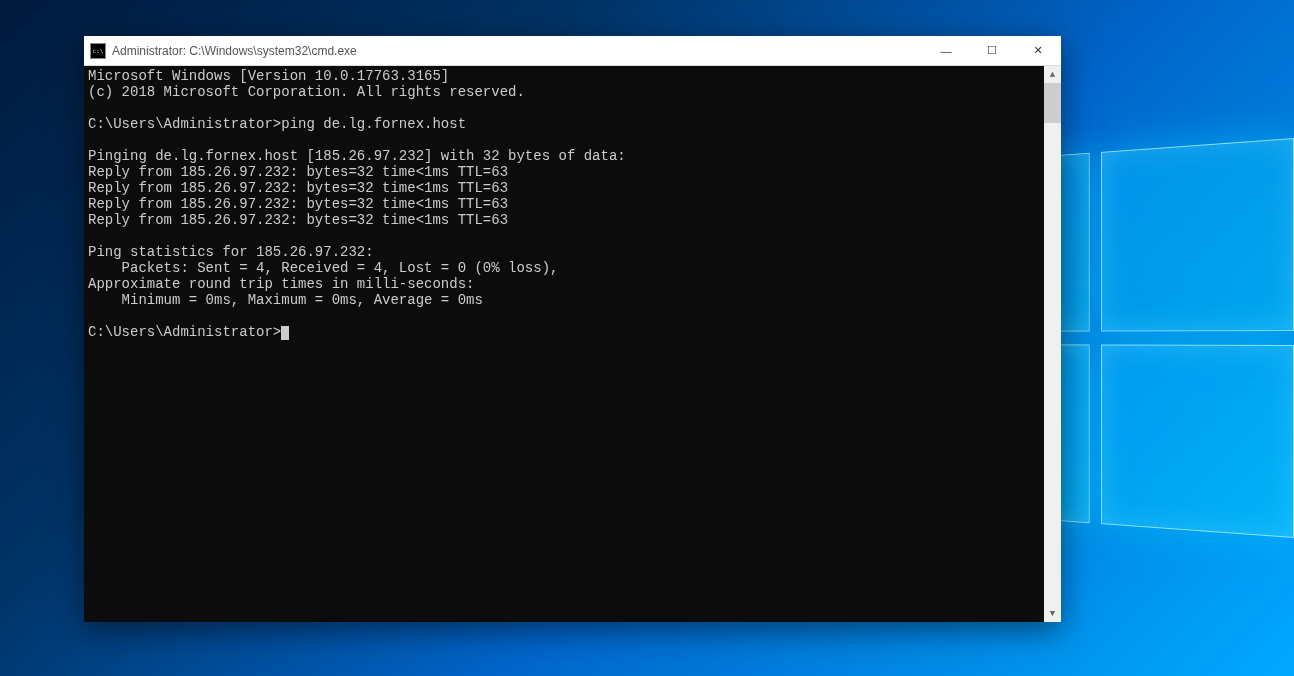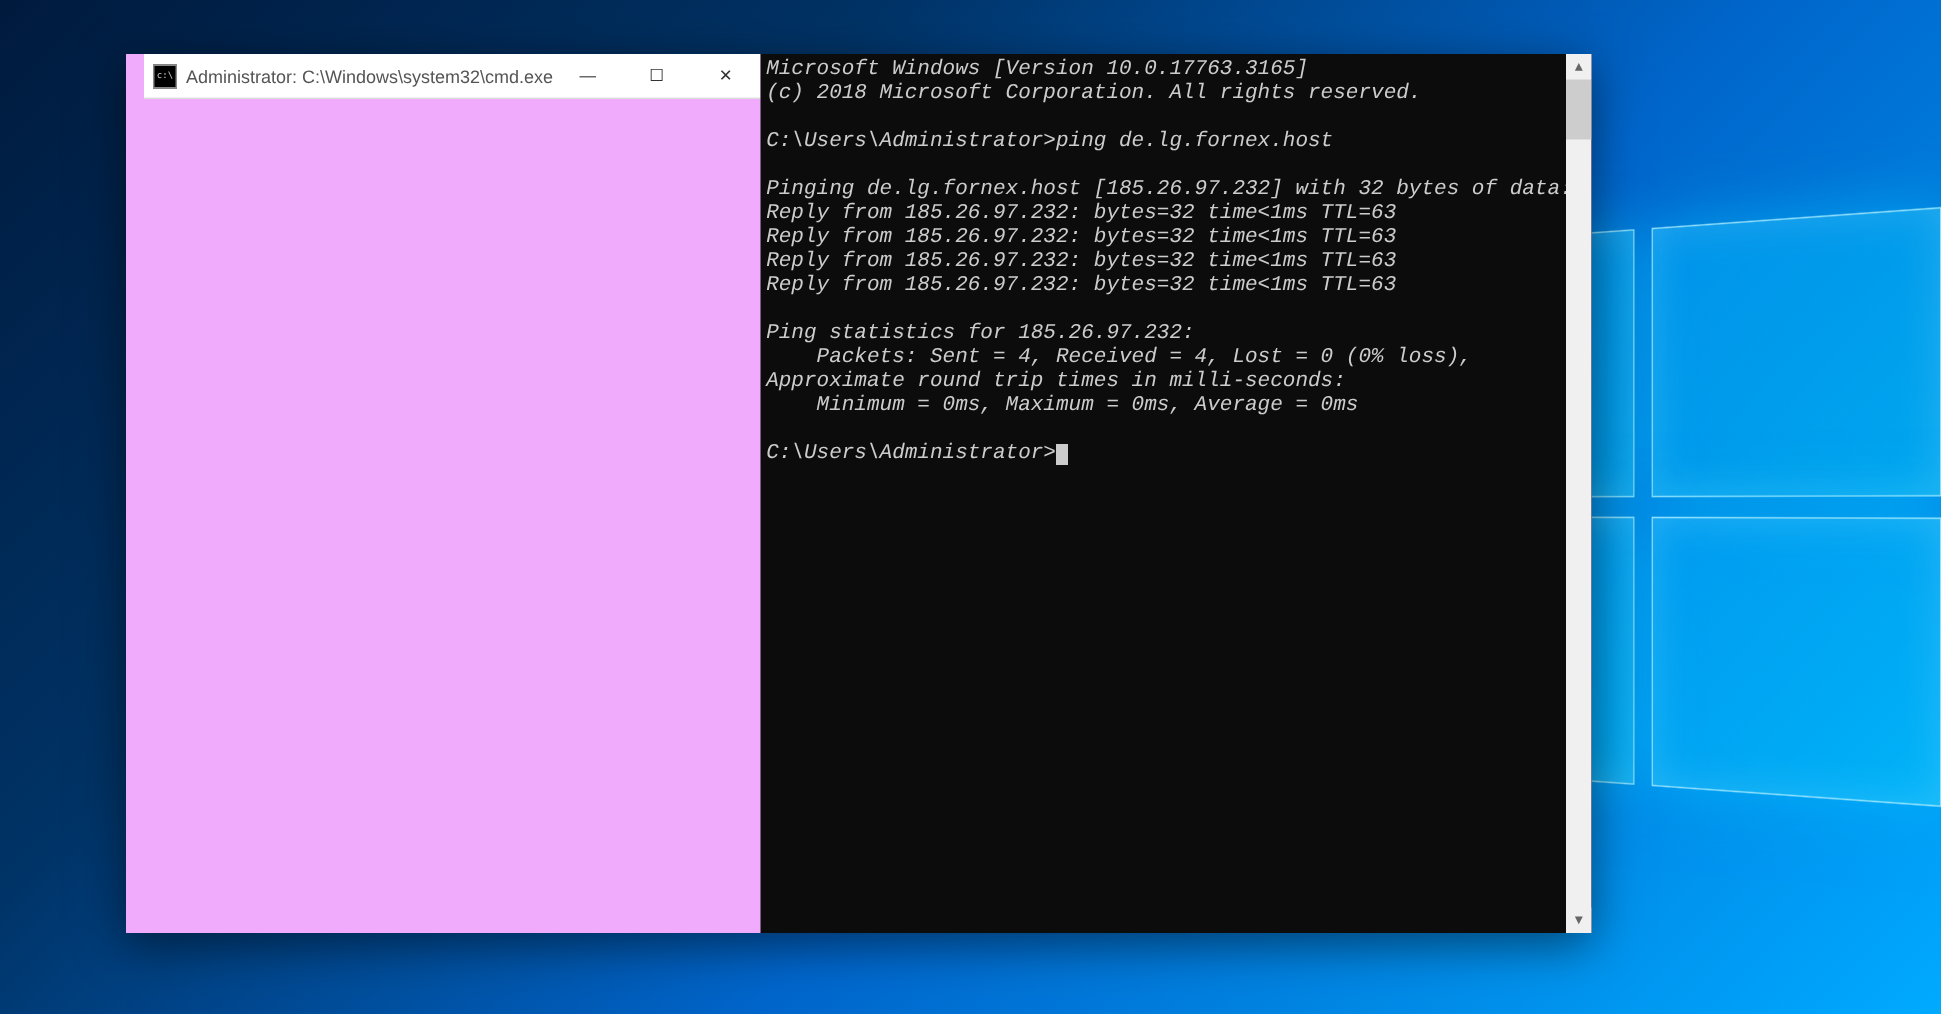--- a/index.html
+++ b/index.html
@@ -29,25 +29,24 @@
       background: linear-gradient(135deg, rgba(0,180,255,0.55), rgba(0,220,255,0.35));
       border: 1px solid rgba(180,240,255,0.8);
       box-shadow: 0 0 40px rgba(0,200,255,0.5), inset 0 0 30px rgba(255,255,255,0.15);
     }
     .window {
       position: absolute;
       left: 84px;
       top: 36px;
       width: 977px;
       height: 586px;
-      background: #f0abfc;
+      background: #3b82f6;
       box-shadow: 0 8px 30px rgba(0,0,0,0.5);
       display: flex;
-      flex-direction: row;
-      padding-left: 12px;
+      flex-direction: column;
     }
     .titlebar {
       height: 30px;
       background: #fff;
       display: flex;
       align-items: center;
       padding-left: 6px;
       border-bottom: 1px solid #ddd;
     }
     .titlebar-icon {
@@ -88,21 +87,20 @@
       flex: 1;
       background: #0c0c0c;
       color: #cccccc;
       font-family: Consolas, 'Courier New', monospace;
       font-size: 14px;
       line-height: 16px;
       padding: 2px 4px;
       white-space: pre;
       overflow: hidden;
       position: relative;
-      font-style: italic;
     }
     .scrollbar {
       position: absolute;
       right: 0;
       top: 0;
       width: 17px;
       height: 100%;
       background: #f0f0f0;
     }
     .scroll-thumb {

